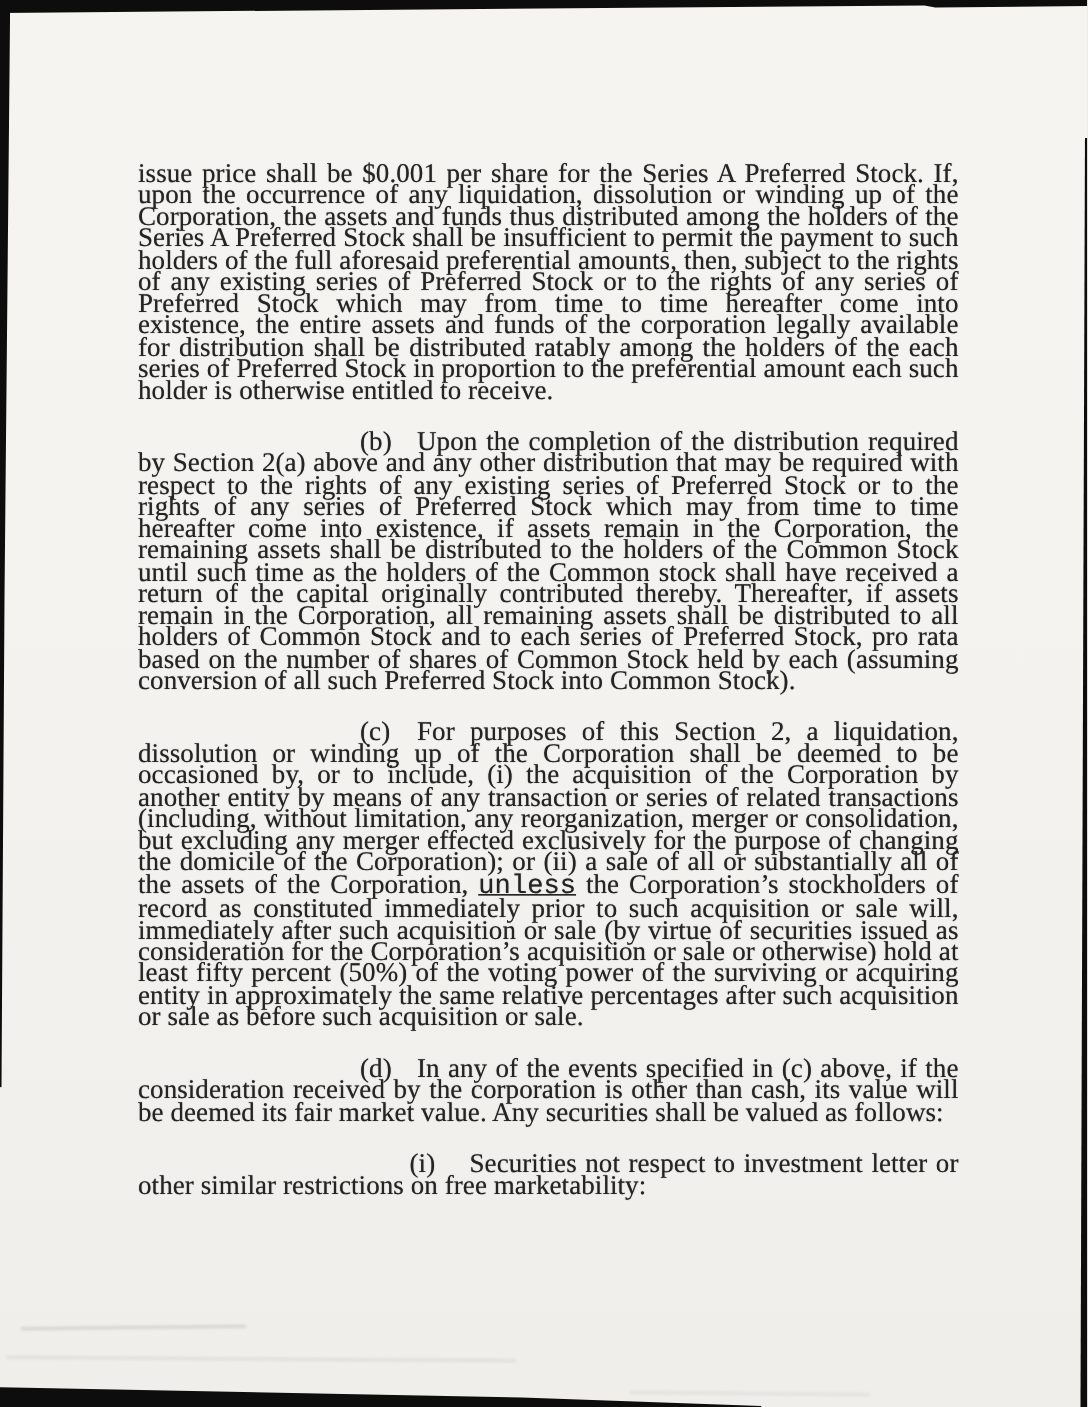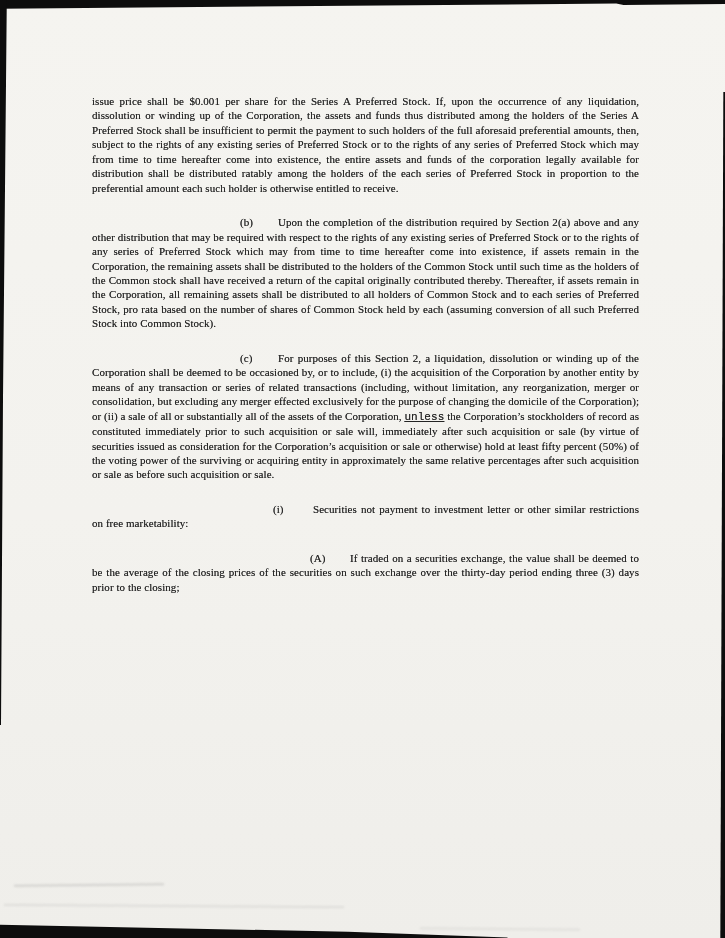--- a/index.html
+++ b/index.html
@@ -33,25 +33,25 @@
     top: 92px; right: 0; width: 6px; height: 846px;
     clip-path: polygon(72% 0, 100% 0, 100% 100%, 22% 100%);
   }
   .smudge { position: absolute; background: rgba(110,110,110,0.22); filter: blur(1px); }
   .smudge.s1 { left: 14px; top: 884px; width: 150px; height: 2px; transform: rotate(-0.6deg); }
   .smudge.s2 { left: 4px; top: 905px; width: 340px; height: 2px; transform: rotate(0.4deg); opacity: .6; }
   .smudge.s3 { left: 420px; top: 928px; width: 160px; height: 2px; transform: rotate(0.5deg); opacity: .5; }
 
   .text-block {
     position: absolute;
-    top: 94px;
+    top: 108px;
     left: 92px;
     width: 547px;
     color: #242424;
-    font-size: 11px;
+    font-size: 18px;
     line-height: 14.45px;
     text-shadow: 0 0 0.6px rgba(30,30,30,0.65);
     letter-spacing: 0.05px;
   }
   .para {
     margin: 0 0 20px 0;
     text-align: justify;
   }
   .para:last-child { margin-bottom: 0; }
   .lvl1 { text-indent: 148px; }
@@ -76,20 +76,20 @@
   <div class="smudge s3"></div>
 
   <div class="text-block">
 
     <p class="para"><span>issue price shall be $0.001 per share for the Series A Preferred Stock.  If, upon the occurrence of any liquidation, dissolution or winding up of the Corporation, the assets and funds thus distributed among the holders of the Series A Preferred Stock shall be insufficient to permit the payment to such holders of the full aforesaid preferential amounts, then, subject to the rights of any existing series of Preferred Stock or to the rights of any series of Preferred Stock which may from time to time hereafter come into existence, the entire assets and funds of the corporation legally available for distribution shall be distributed ratably among the holders of the each series of Preferred Stock in proportion to the preferential amount each such holder is otherwise entitled to receive.</span></p>
 
     <p class="para lvl1"><span class="plabel w1">(b)</span><span>Upon the completion of the distribution required by Section 2(a) above and any other distribution that may be required with respect to the rights of any existing series of Preferred Stock or to the rights of any series of Preferred Stock which may from time to time hereafter come into existence, if assets remain in the Corporation, the remaining assets shall be distributed to the holders of the Common Stock until such time as the holders of the Common stock shall have received a return of the capital originally contributed thereby.  Thereafter, if assets remain in the Corporation, all remaining assets shall be distributed to all holders of Common Stock and to each series of Preferred Stock, </span><span class="italic">pro rata</span><span> based on the number of shares of Common Stock held by each (assuming conversion of all such Preferred Stock into Common Stock).</span></p>
 
     <p class="para lvl1"><span class="plabel w1">(c)</span><span>For purposes of this Section 2, a liquidation, dissolution or winding up of the Corporation shall be deemed to be occasioned by, or to include, (i) the acquisition of the Corporation by another entity by means of any transaction or series of related transactions (including, without limitation, any reorganization, merger or consolidation, but excluding any merger effected exclusively for the purpose of changing the domicile of the Corporation); or (ii) a sale of all or substantially all of the assets of the Corporation, </span><span class="underline">unless</span><span> the Corporation’s stockholders of record as constituted immediately prior to such acquisition or sale will, immediately after such acquisition or sale (by virtue of securities issued as consideration for the Corporation’s acquisition or sale or otherwise) hold at least fifty percent (50%) of the voting power of the surviving or acquiring entity in approximately the same relative percentages after such acquisition or sale as before such acquisition or sale.</span></p>
 
+    <p class="para lvl1"><span class="plabel w1">(d)</span><span>In any of the events specified in (c) above, if the consideration received by the corporation is other than cash, its value will be deemed its fair market value.  Any securities shall be valued as follows:</span></p>
 
-    <p class="para lvl2"><span class="plabel w2">(i)</span><span>Securities not payment to investment letter or other similar restrictions on free marketability:</span></p>
+    <p class="para lvl2"><span class="plabel w2">(i)</span><span>Securities not respect to investment letter or other similar restrictions on free marketability:</span></p>
 
-    <p class="para lvl3"><span class="plabel w2">(A)</span><span>If traded on a securities exchange, the value shall be deemed to be the average of the closing prices of the securities on such exchange over the thirty-day period ending three (3) days prior to the closing;</span></p>
 
 
   </div>
 </div>
 
 </body></html>

